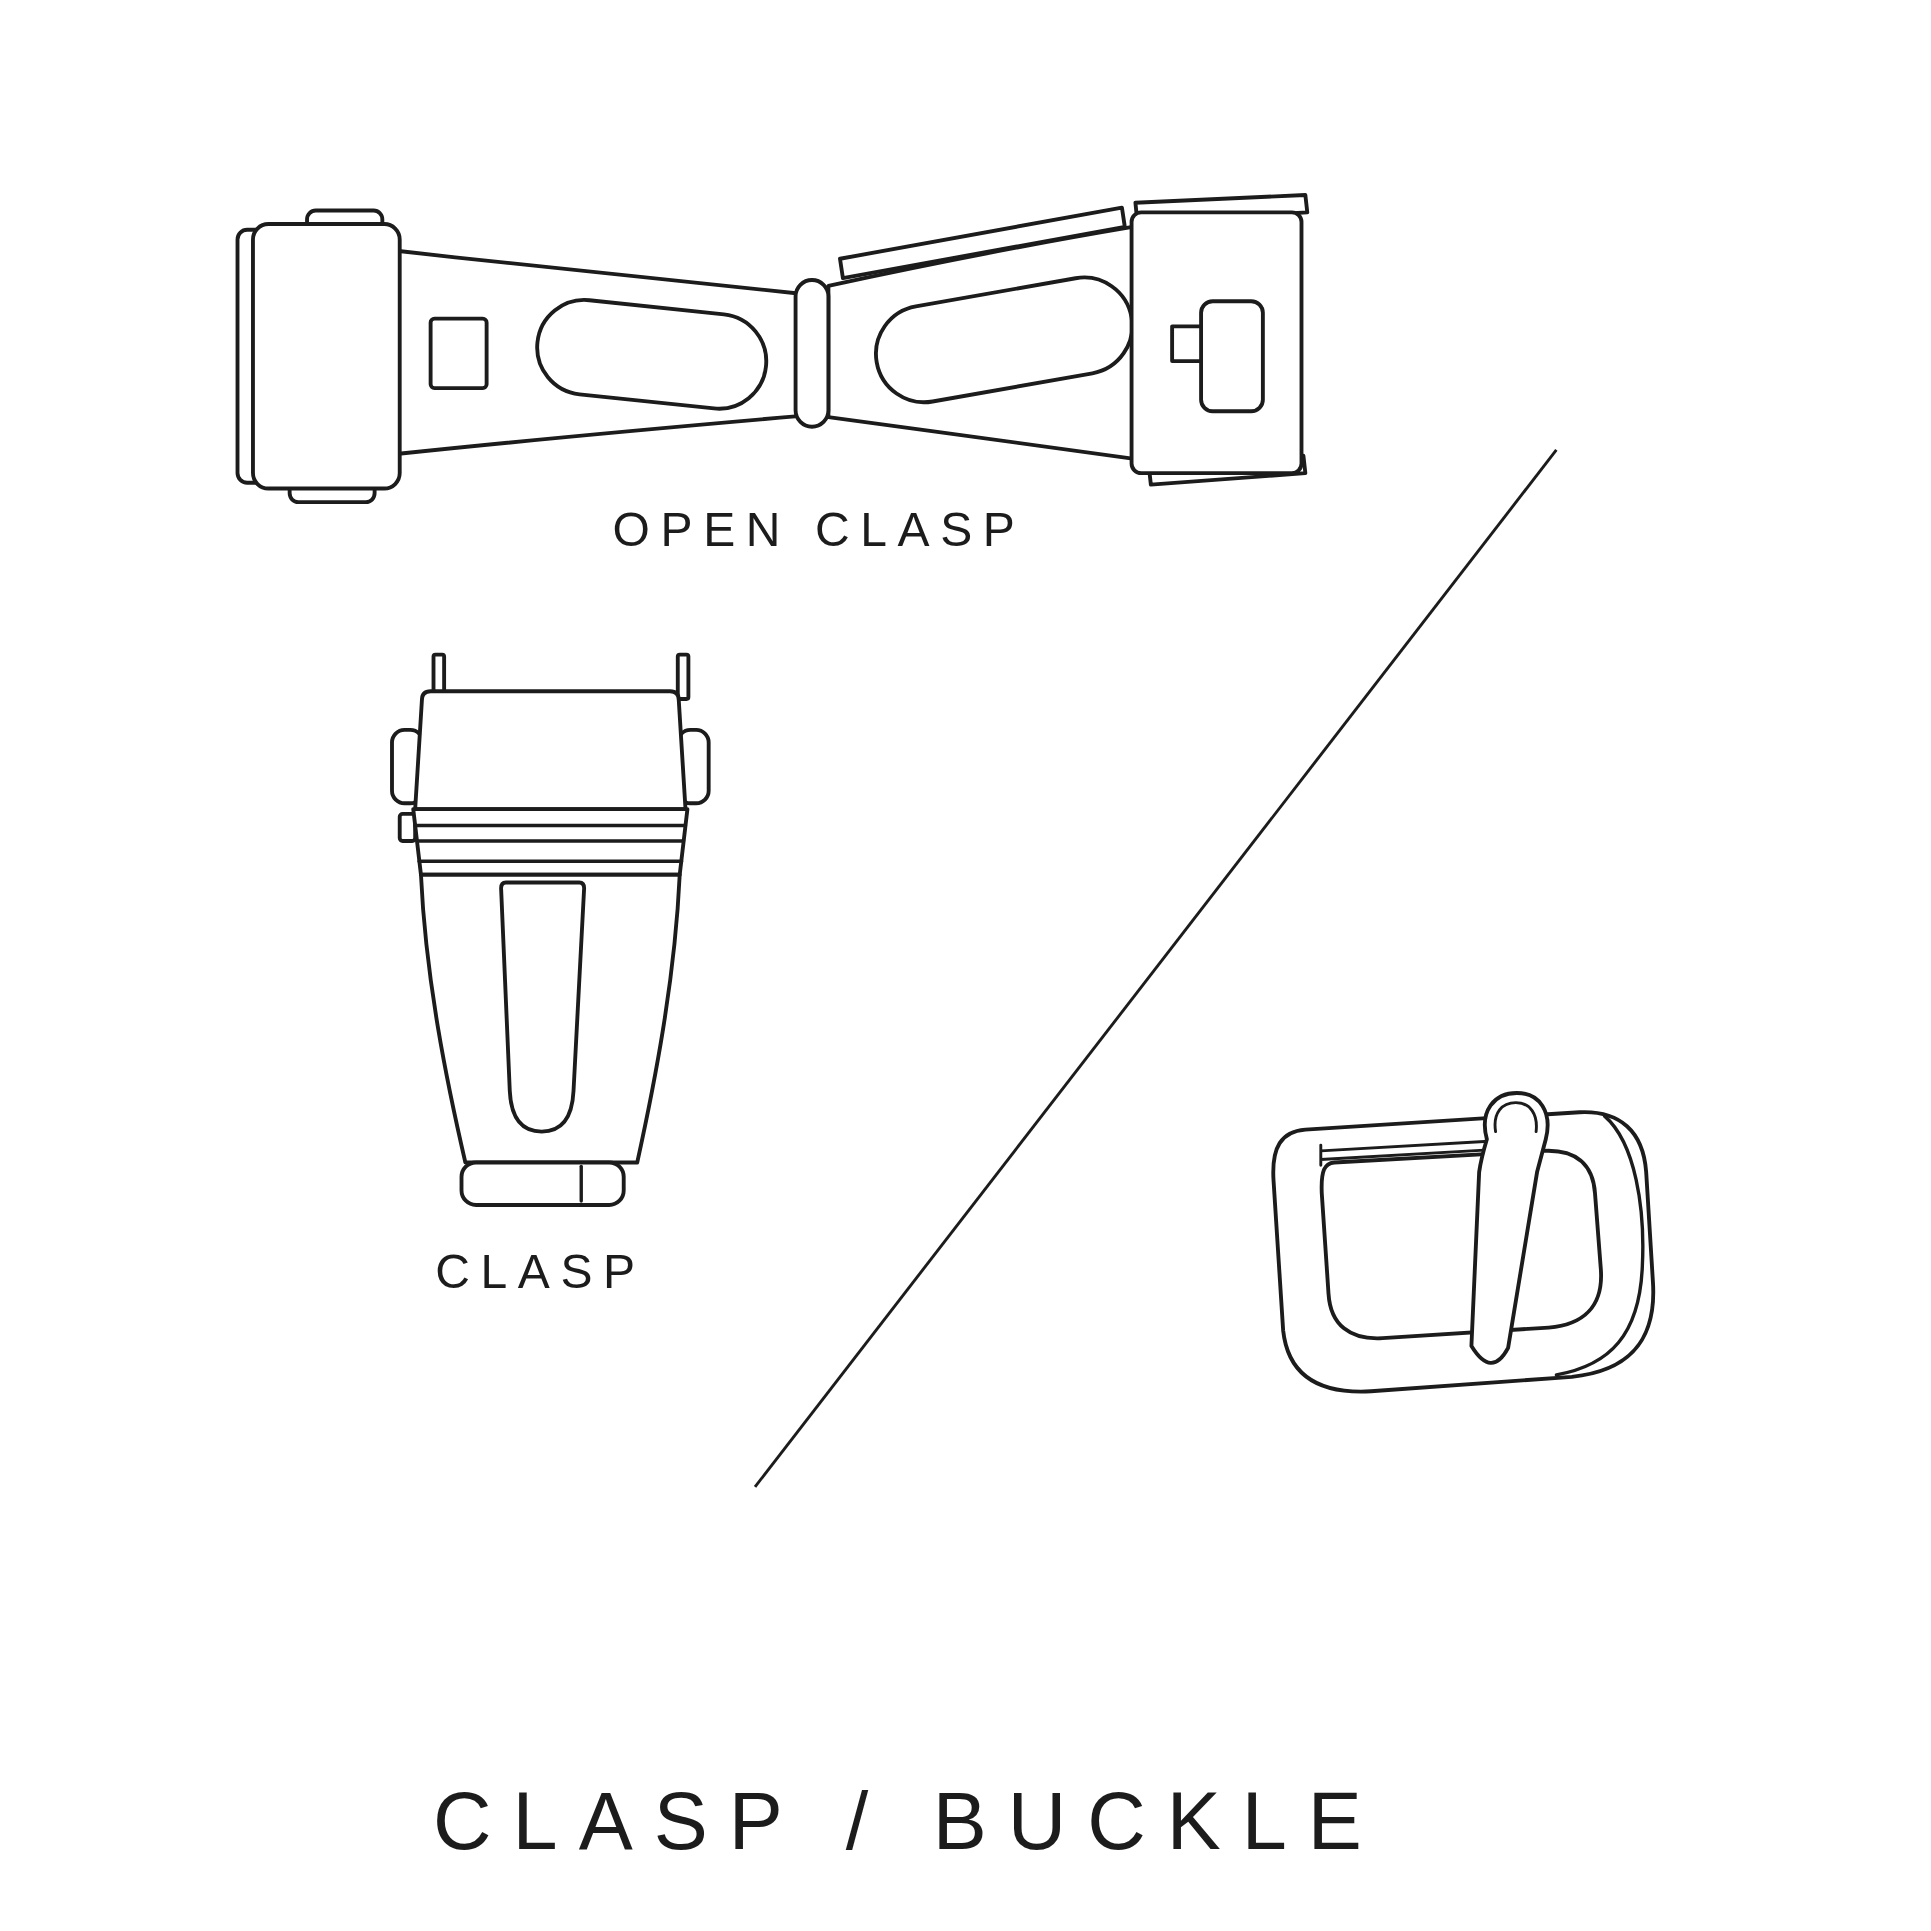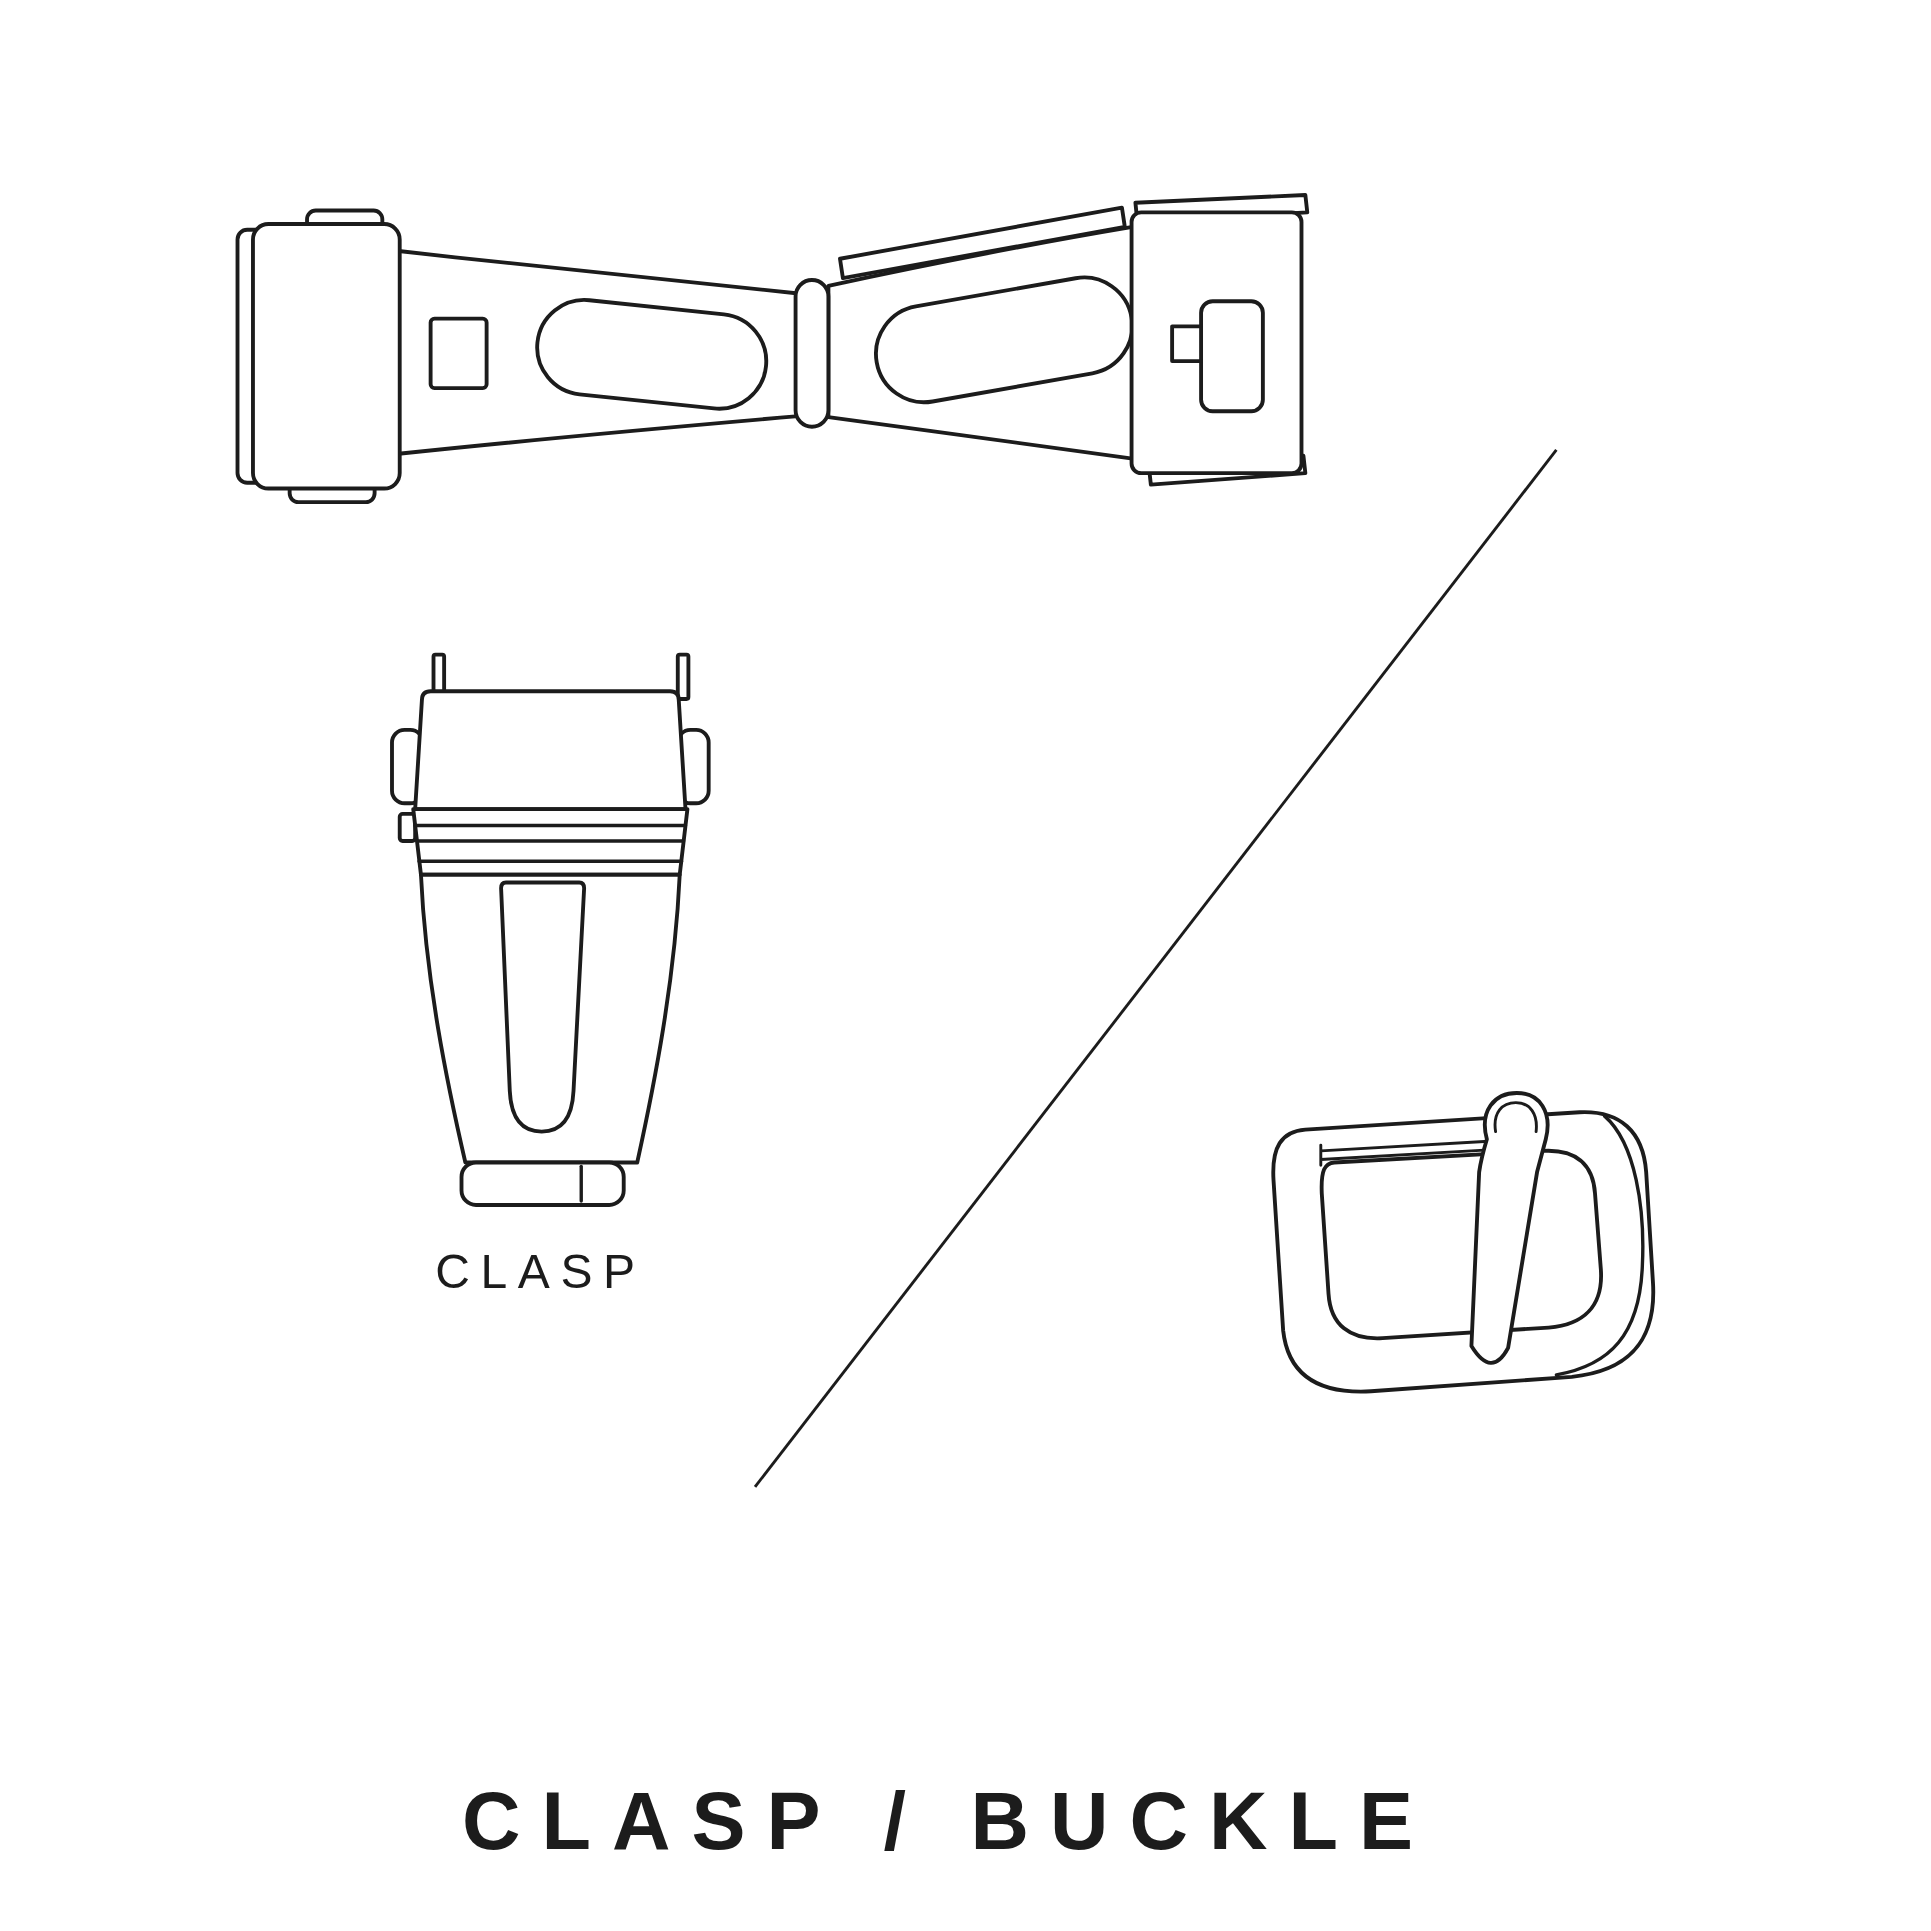--- a/index.html
+++ b/index.html
@@ -43,24 +43,23 @@
     width: 579px;
   }
   .main-title {
     position: absolute;
     left: 0;
     top: 1775px;
     width: 1816px;
     text-align: center;
     color: #1c1c1c;
     font-size: 81px;
-    font-weight: 700;
+    font-weight: 400;
     letter-spacing: 21px;
     white-space: nowrap;
-    padding-left: 40px;
   }
   .ink { stroke: #1c1c1c; fill: #ffffff; stroke-linejoin: round; stroke-linecap: round; }
   .ink-line { stroke: #1c1c1c; fill: none; stroke-linejoin: round; stroke-linecap: round; }
 </style>
 </head>
 <body>
 
 <div class="canvas">
 
   <svg viewBox="0 0 2000 2000" width="1931" height="1931">
@@ -131,17 +130,18 @@
       <path class="ink-line" stroke-width="3.5" d="M1662,1156 C1694,1184 1704,1252 1701,1312 C1698,1382 1668,1414 1612,1424"></path>
 
       <path class="ink-line" stroke-width="3" d="M1368,1192 L1542,1182 M1368,1201 L1542,1191 M1368,1186 L1368,1207"></path>
       <circle class="ink" cx="1560" cy="1186" r="11" stroke-width="3.5"></circle>
 
       <path class="ink" d="M1540,1180 C1532,1150 1548,1132 1571,1132 C1595,1132 1608,1152 1601,1180 L1592,1214 L1562,1396 Q1545,1428 1524,1394 L1532,1214 C1534,1200 1537,1190 1540,1180 Z"></path>
       <path class="ink-line" stroke-width="3" d="M1549,1172 C1546,1152 1556,1142 1570,1142 C1585,1142 1593,1154 1591,1172"></path>
     </g>
   </svg>
 
+  <div class="caption caption-open">OPEN CLASP</div>
   <div class="caption caption-closed">CLASP</div>
   <div class="main-title">CLASP / BUCKLE</div>
 
 </div>
 
 
 </body></html>

